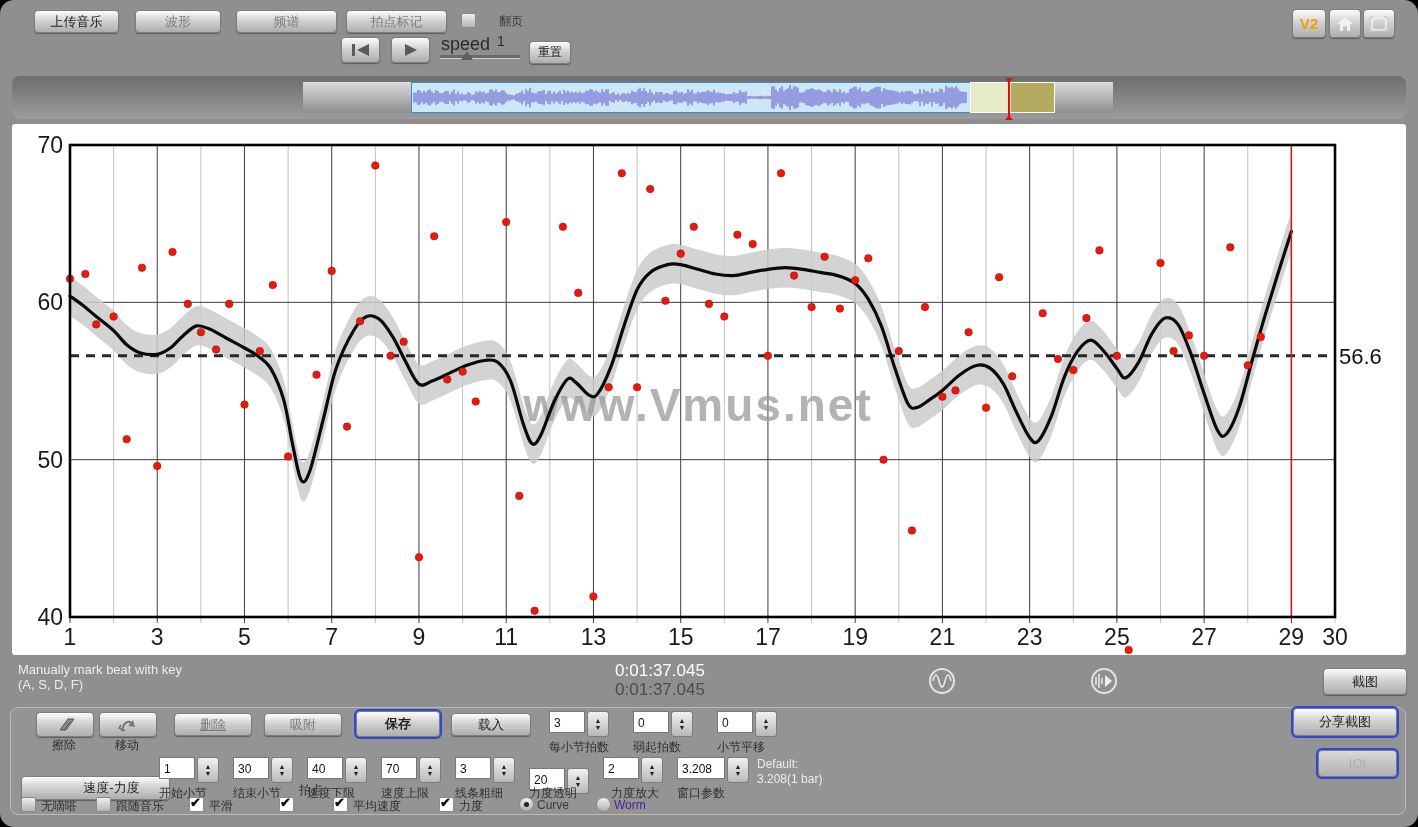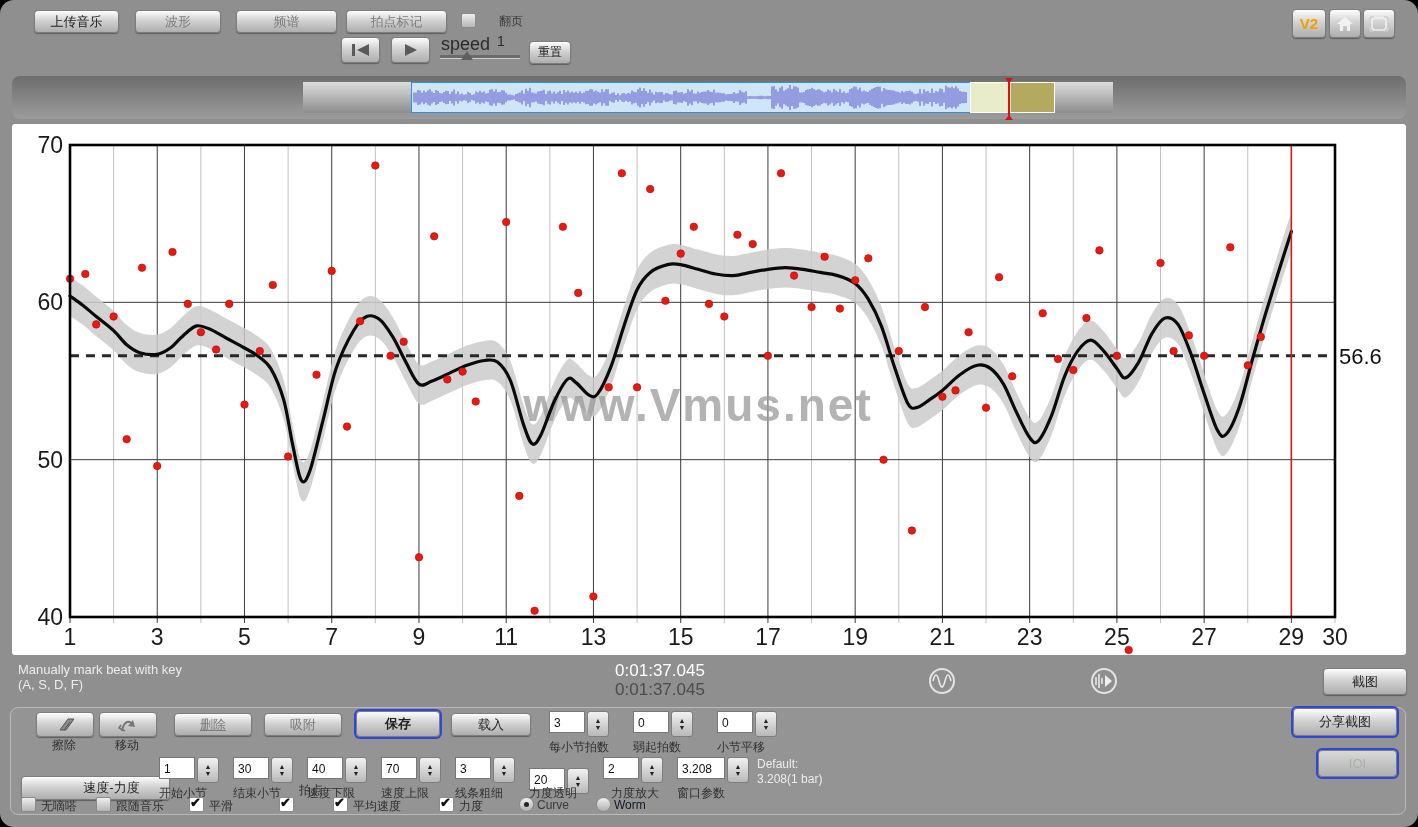--- a/index.html
+++ b/index.html
@@ -428,19 +428,19 @@
     <div class="lbl" style="left:198px;top:90px;">平滑</div>
     <div class="cb on" style="left:268px;top:89px;"></div>
     <div class="lbl" style="left:288px;top:74px;">拍点</div>
     <div class="cb on" style="left:322px;top:89px;"></div>
     <div class="lbl" style="left:342px;top:90px;">平均速度</div>
     <div class="cb on" style="left:428px;top:89px;"></div>
     <div class="lbl" style="left:448px;top:90px;">力度</div>
     <div class="rad on" style="left:508px;top:89px;"></div>
     <div class="lbl" style="left:526px;top:90px;color:#3a3a3a;">Curve</div>
     <div class="rad" style="left:585px;top:89px;"></div>
-    <div class="lbl" style="left:603px;top:90px;color:#0f172a;">Worm</div>
+    <div class="lbl" style="left:603px;top:90px;color:#4c1d95;">Worm</div>
   </div>
 
   <div class="btn dark blue-ring" style="left:1293px;top:708px;width:102px;height:26px;">分享截图</div>
   <div class="btn blue-ring" style="left:1318px;top:750px;width:77px;height:25px;color:#a8b0a8;background:linear-gradient(#d9d9d9,#b0b0b0);">IOI</div>
 
 </div>
 
 </body></html>

